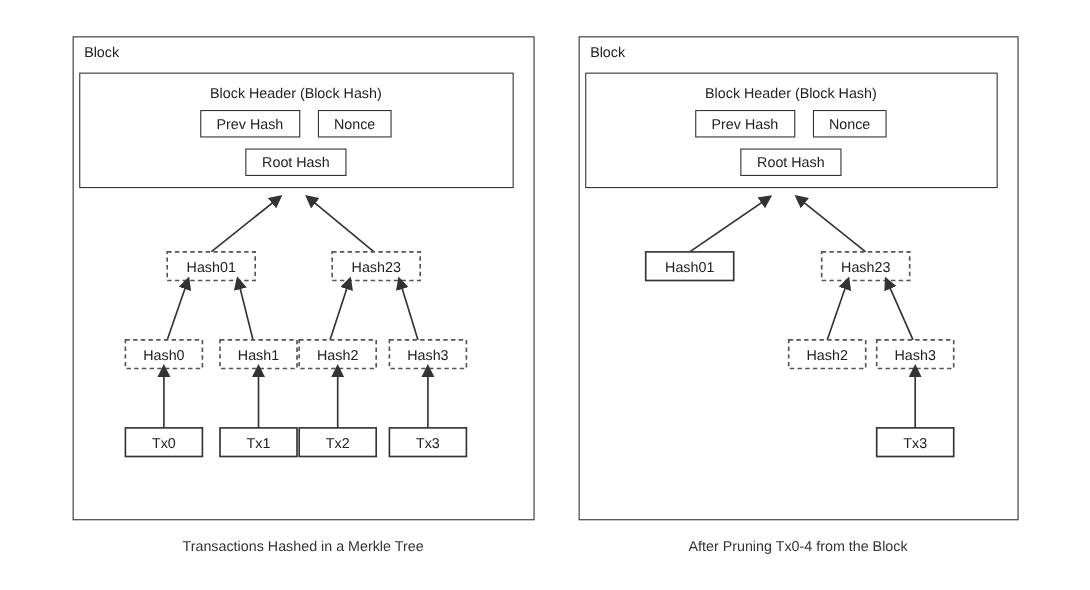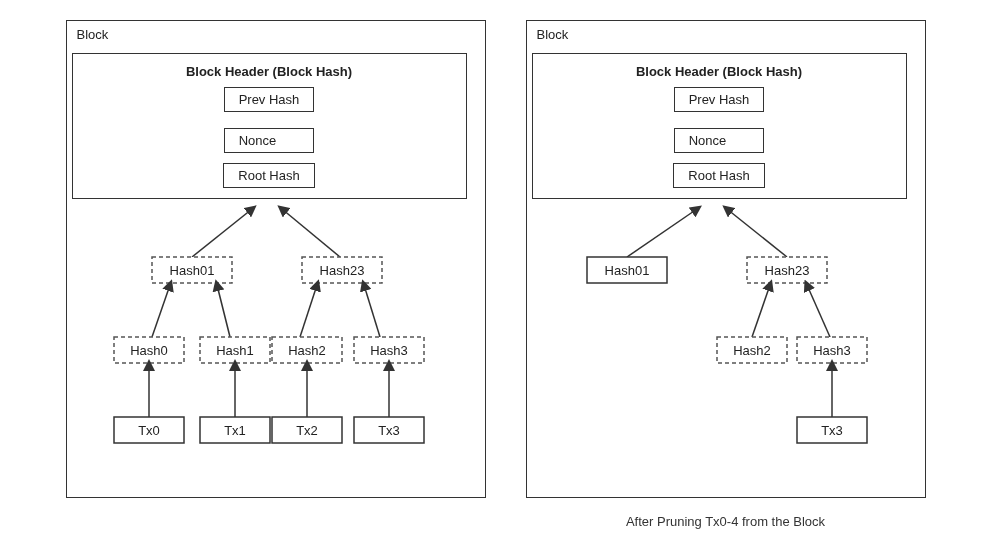--- a/index.html
+++ b/index.html
@@ -47,25 +47,24 @@
       margin-top: 18px;
       background: #fff;
       display: flex;
       flex-direction: column;
       align-items: center;
       gap: 8px;
     }
     .block-header-title {
       font-size: 13px;
       color: #222;
-      font-weight: bold;
     }
     .header-row {
       display: flex;
-      flex-direction: column;
+      flex-direction: row;
       gap: 16px;
     }
     .solid-box {
       border: 1.5px solid #333;
       padding: 4px 14px;
       background: #fff;
       font-size: 13px;
       color: #222;
     }
     .caption {
@@ -145,20 +144,21 @@
         <rect x="128" y="218" width="70" height="26" fill="white" stroke="#333" stroke-width="1.5"></rect>
         <text x="163" y="236" text-anchor="middle" font-size="13" fill="#222">Tx1</text>
 
         <rect x="200" y="218" width="70" height="26" fill="white" stroke="#333" stroke-width="1.5"></rect>
         <text x="235" y="236" text-anchor="middle" font-size="13" fill="#222">Tx2</text>
 
         <rect x="282" y="218" width="70" height="26" fill="white" stroke="#333" stroke-width="1.5"></rect>
         <text x="317" y="236" text-anchor="middle" font-size="13" fill="#222">Tx3</text>
       </svg>
     </div>
+    <span class="caption">Transactions Hashed in a Merkle Tree</span>
   </div>
 
   <div class="diagram-container">
     <div class="block-outer" style="width:400px; min-height:440px;">
       <span class="block-label">Block</span>
 
       <div class="block-header-box">
         <span class="block-header-title">Block Header (Block Hash)</span>
         <div class="header-row">
           <span class="solid-box">Prev Hash</span>

